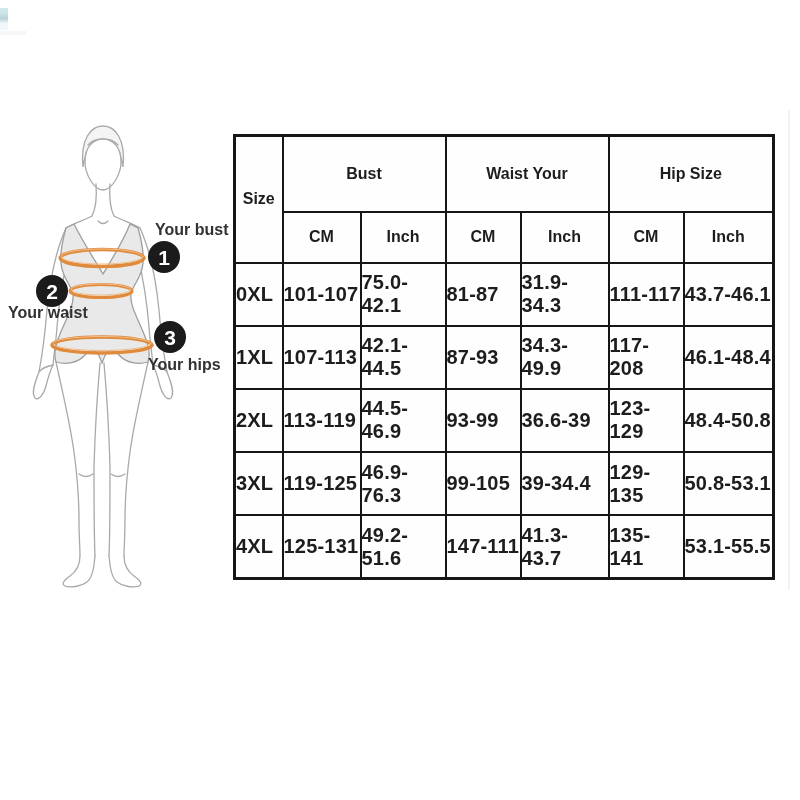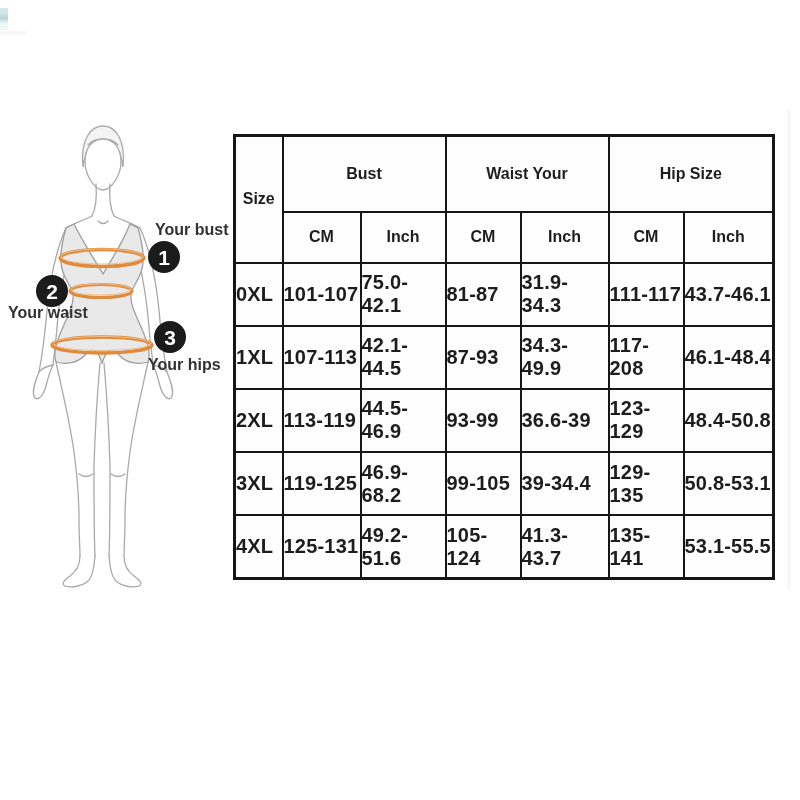--- a/index.html
+++ b/index.html
@@ -193,31 +193,31 @@
         <td>113-119</td>
         <td>44.5-46.9</td>
         <td>93-99</td>
         <td>36.6-39</td>
         <td>123-129</td>
         <td>48.4-50.8</td>
       </tr>
       <tr>
         <td>3XL</td>
         <td>119-125</td>
-        <td>46.9-68.2</td>
+        <td>46.9-76.3</td>
         <td>99-105</td>
         <td>39-34.4</td>
         <td>129-135</td>
         <td>50.8-53.1</td>
       </tr>
       <tr>
         <td>4XL</td>
         <td>125-131</td>
         <td>49.2-51.6</td>
-        <td>105-124</td>
+        <td>147-111</td>
         <td>41.3-43.7</td>
         <td>135-141</td>
         <td>53.1-55.5</td>
       </tr>
     </tbody>
   </table>
 
 </div>
 
 </body></html>

